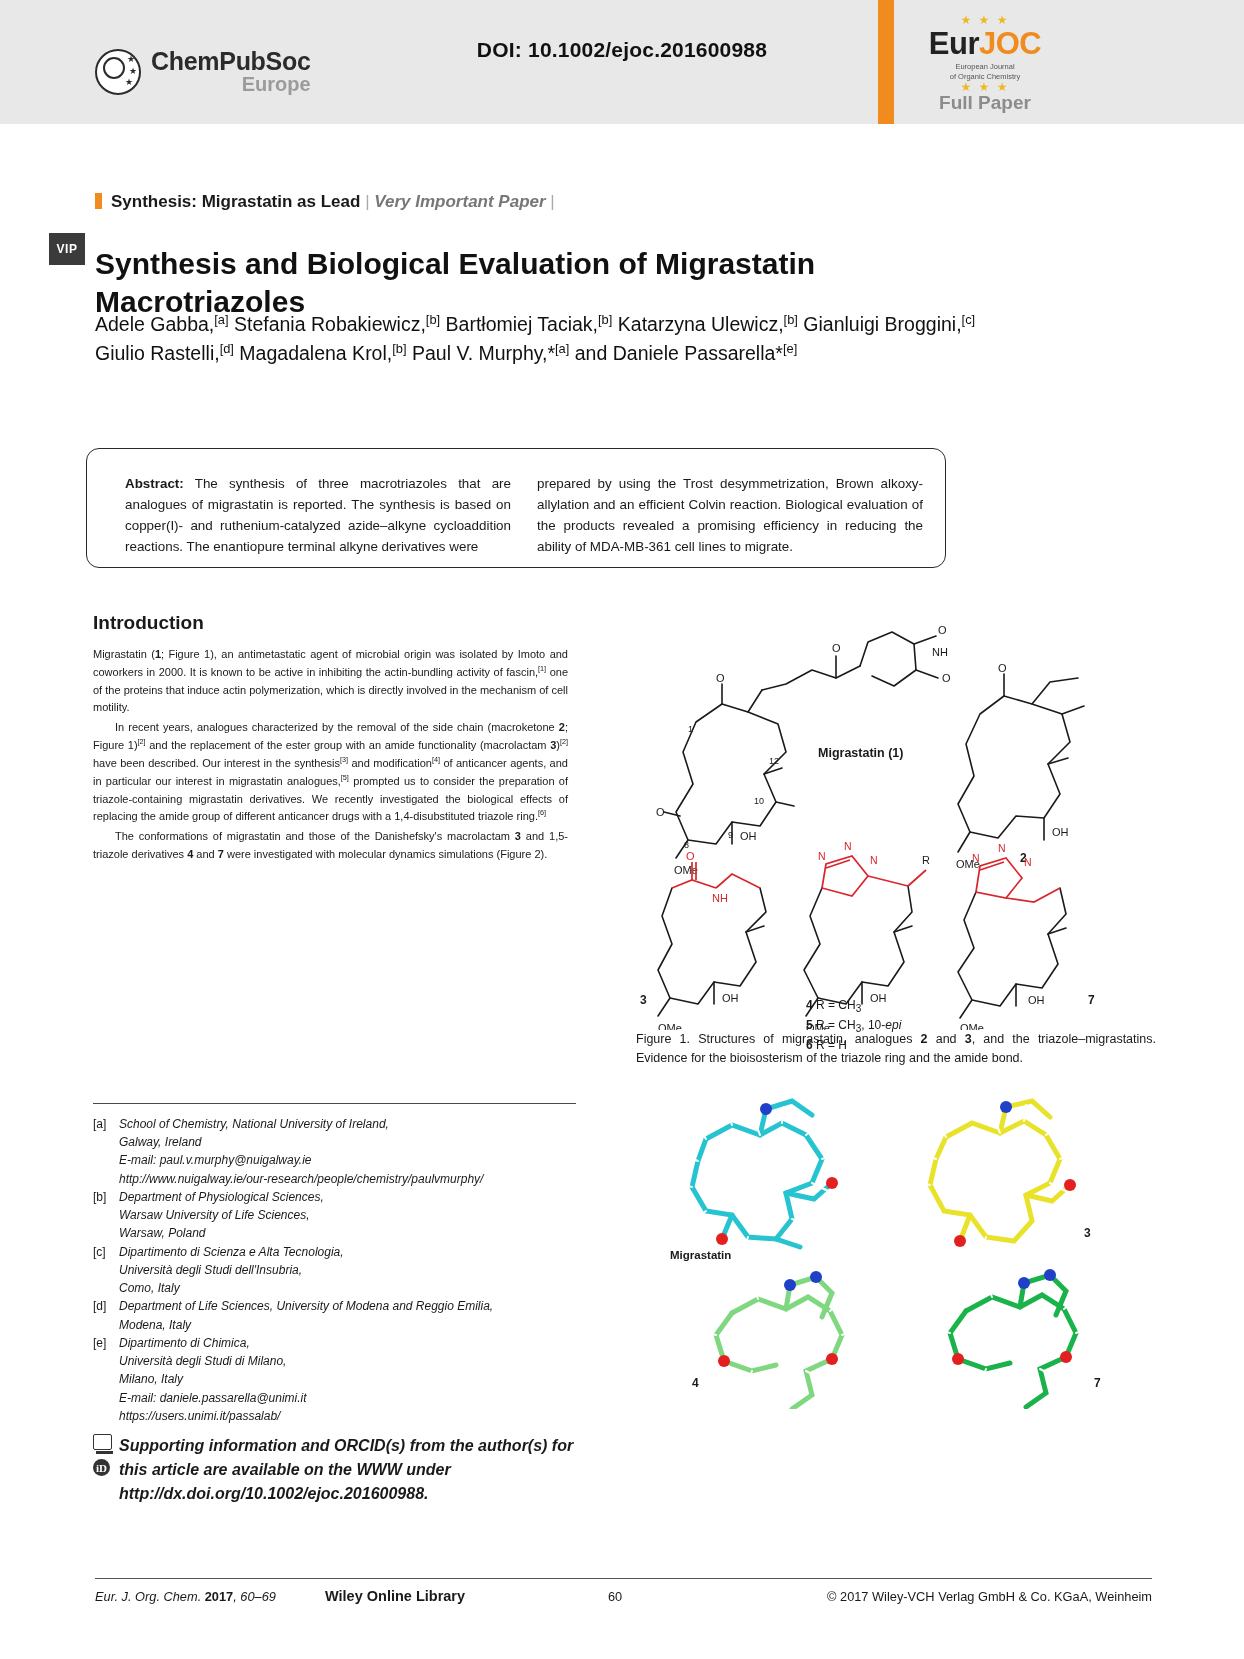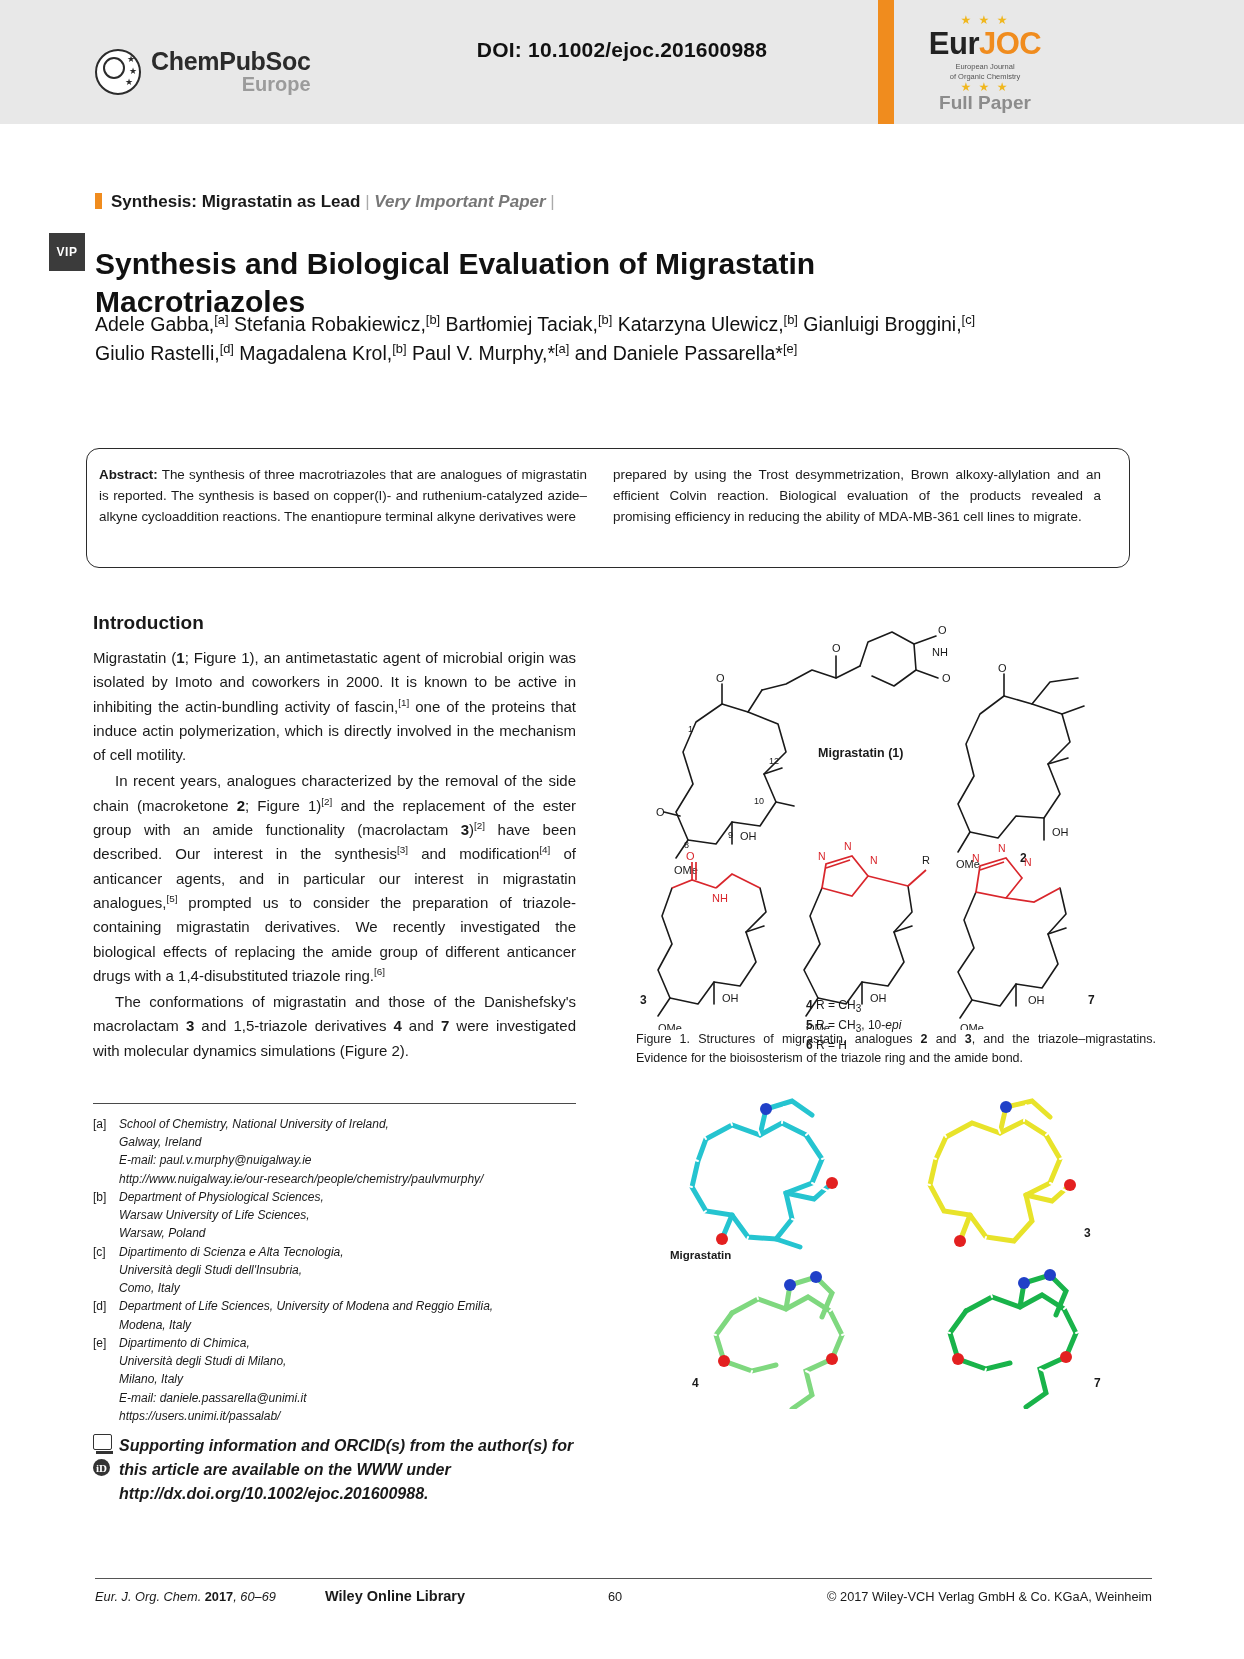--- a/index.html
+++ b/index.html
@@ -64,51 +64,51 @@
     position:absolute; left:95px; top:192px; font-size:17px; font-weight:bold; color:#1a1a1a;
   }
   .kicker .tick {
     display:inline-block; width:7px; height:16px; background:#f08c1e; margin-right:9px;
     vertical-align:-2px;
   }
   .kicker .vip-italic { color:#777; font-weight:bold; font-style:italic; }
   .kicker .pipe { color:#aaa; font-weight:normal; }
 
   .vip-badge {
-    position:absolute; left:49px; top:233px; width:36px; height:38px;
+    position:absolute; left:49px; top:233px; width:36px; height:32px;
     background:#3b3b3b; color:#fff; font-size:12px; font-weight:bold;
     display:flex; align-items:center; justify-content:center; letter-spacing:0.5px;
   }
   .title {
     position:absolute; left:95px; top:225px; width:840px;
     font-size:30px; font-weight:bold; line-height:1.28; color:#111;
   }
   .authors {
     position:absolute; left:95px; top:310px; width:900px;
     font-size:19.5px; line-height:1.5; color:#111;
   }
   sup { font-size:0.66em; vertical-align:super; line-height:0; }
 
   
   .abstract {
-    position:absolute; left:86px; top:448px; width:1044px; height:120px;
+    position:absolute; left:86px; top:448px; width:860px; height:120px;
     border:1.4px solid #2b2b2b; border-radius:13px;
     box-sizing:border-box;
-    padding:16px 22px 0 12px;
-    display:flex; gap:26px;
+    padding:16px 22px 0 38px;
+    display:flex; gap:26px;align-items:center;
   }
   .abstract .col { width:488px; font-size:13.4px; line-height:1.55; text-align:justify; }
   .abstract b { font-weight:bold; }
 
   
   .col-left {
     position:absolute; left:93px; top:612px; width:483px;
   }
   .h2 { font-size:19px; font-weight:bold; margin:0 0 12px 0; }
-  .para { font-size:15px; line-height:1.62; text-align:justify; margin:0 0 0 0; }
+  .para { font-size:11px; line-height:1.62; text-align:justify; margin:0 8px 0 0; }
   .para.indent { text-indent:22px; }
   .para + .para { margin-top:2px; }
 
   .rule {
     position:absolute; left:93px; top:1103px; width:483px; height:1px; background:#4a4a4a;
   }
   .affil {
     position:absolute; left:93px; top:1115px; width:495px;
     font-size:12px; line-height:1.52; font-style:italic; color:#1a1a1a;
   }

